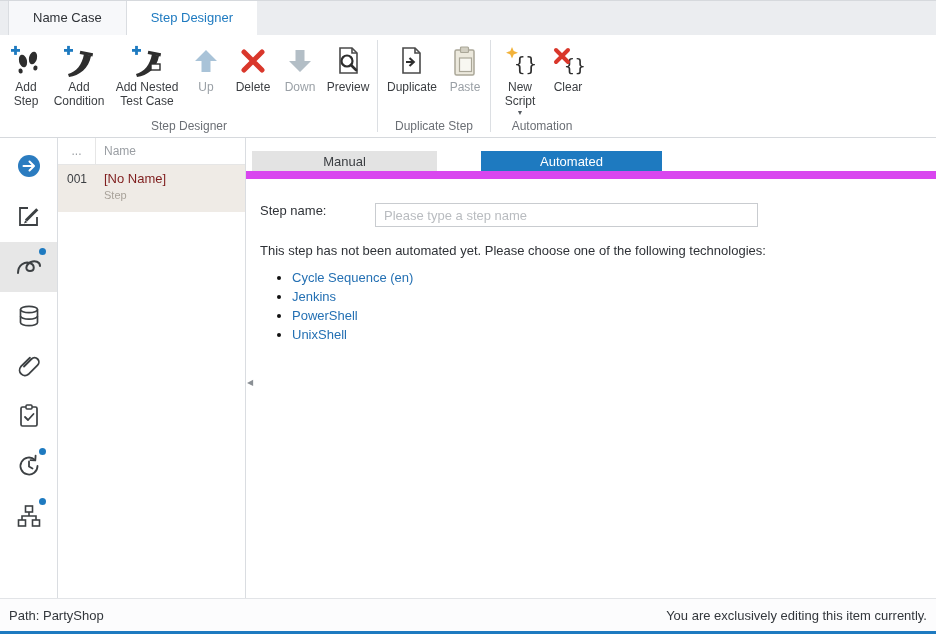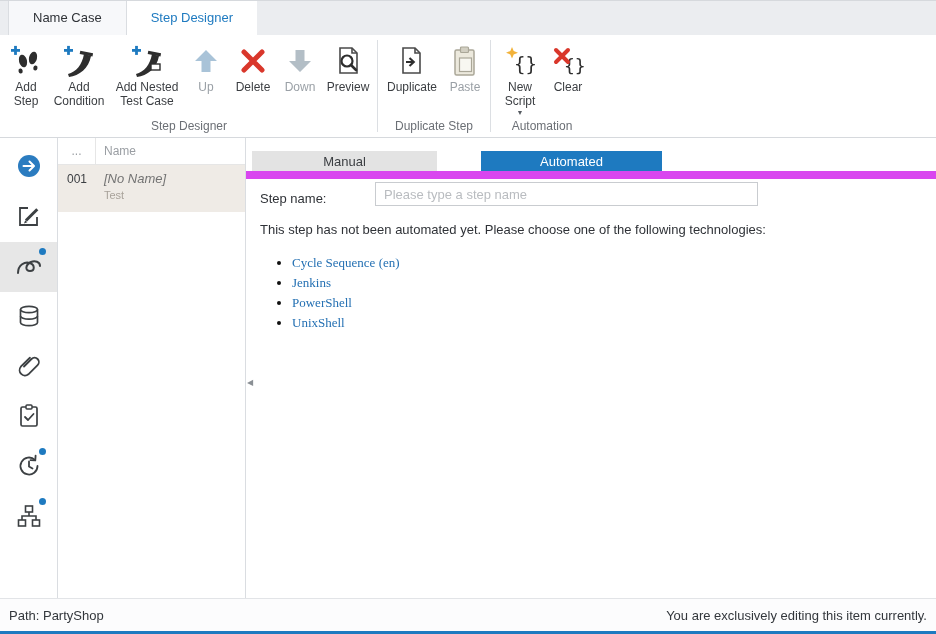--- a/index.html
+++ b/index.html
@@ -42,35 +42,35 @@
   .badge { position: absolute; top: 6px; right: 11px; width: 7px; height: 7px; border-radius: 50%; background: #1e7ac0; }
 
   
   .steplist { width: 188px; flex: none; border-right: 1px solid #dadde1; display: flex; flex-direction: column; background: #fff; }
   .sl-header { display: flex; height: 27px; color: #9a9ea3; font-size: 12px; border-bottom: 1px solid #e6e6e6; flex: none; }
   .sl-col-more { width: 38px; text-align: center; line-height: 26px; border-right: 1px solid #e6e6e6; }
   .sl-col-name { padding-left: 8px; line-height: 26px; }
   .sl-row { display: flex; background: #efebe6; height: 47px; cursor: pointer; }
   .sl-row-num { width: 38px; text-align: center; padding-top: 7px; color: #3b3e42; font-size: 12px; }
   .sl-row-name { padding-left: 8px; padding-top: 6px; }
-  .noname { font-style: italic; color: #737373; font-size: 13px; }
+  .noname { color: #7f1d1d; font-size: 13px; }
   .stype { color: #a8a29a; font-size: 11px; margin-top: 3px; }
 
   
   .content { flex: 1; position: relative; background: #fff; min-width: 0; }
   .ctabs { display: flex; height: 28px; border-bottom: 8px solid #d946ef; margin-top: 13px; }
   .ctab { width: 185px; display: flex; align-items: center; justify-content: center; font-size: 13px; cursor: pointer; margin-left: 44px; }
   .ctab-manual { background: #e3e3e3; color: #3b3e42; margin-left: 6px; }
   .ctab-automated { width: 181px; background: #1e7ac0; color: #fff; }
-  .form-row { display: flex; align-items: flex-end; margin: 3px 0 0 14px; }
+  .form-row { display: flex; align-items: flex-start; margin: 24px 0 0 14px; }
   .form-label { font-size: 13px; width: 115px; color: #2f3237; }
   .step-input { width: 383px; height: 24px; border: 1px solid #c9ccd0; padding: 0 8px; font-size: 13px; font-family: "Liberation Sans", sans-serif; color: #333; outline: none; }
   .step-input::placeholder { color: #b9bcc0; }
   .auto-msg { margin: 16px 0 0 14px; font-size: 13px; color: #2f3237; }
-  .tech-list { margin-top: 18px; padding-left: 46px; list-style: disc; font-family: Liberation Serif, serif; }
+  .tech-list { margin-top: 12px; padding-left: 46px; list-style: disc; }
   .tech-list li { margin-bottom: 4px; font-size: 13px; color: #111; }
   .tech-list a { color: #2470b3; text-decoration: none; cursor: pointer; }
   .collapse-arrow { position: absolute; left: 1px; top: 240px; font-size: 8px; color: #8a8f94; cursor: pointer; }
 
   
   .statusbar { height: 24px; flex: none; border-top: 1px solid #e2e4e7; border-bottom: 3px solid #1e7ac0; display: flex; align-items: center; justify-content: space-between; padding: 16px 9px; font-size: 13px; color: #33373c; background: #fcfcfd; }
 </style>
 </head>
 <body>
 
@@ -312,21 +312,21 @@
 
     <div class="steplist">
       <div class="sl-header">
         <span class="sl-col-more">...</span>
         <span class="sl-col-name">Name</span>
       </div>
       <div class="sl-row">
         <span class="sl-row-num">001</span>
         <span class="sl-row-name">
           <div class="noname">[No Name]</div>
-          <div class="stype">Test</div>
+          <div class="stype">Step</div>
         </span>
       </div>
     </div>
 
     <div class="content">
       <span class="collapse-arrow">◀</span>
 
       <div class="ctabs">
         <div class="ctab ctab-manual">Manual</div>
         <div class="ctab ctab-automated">Automated</div>

